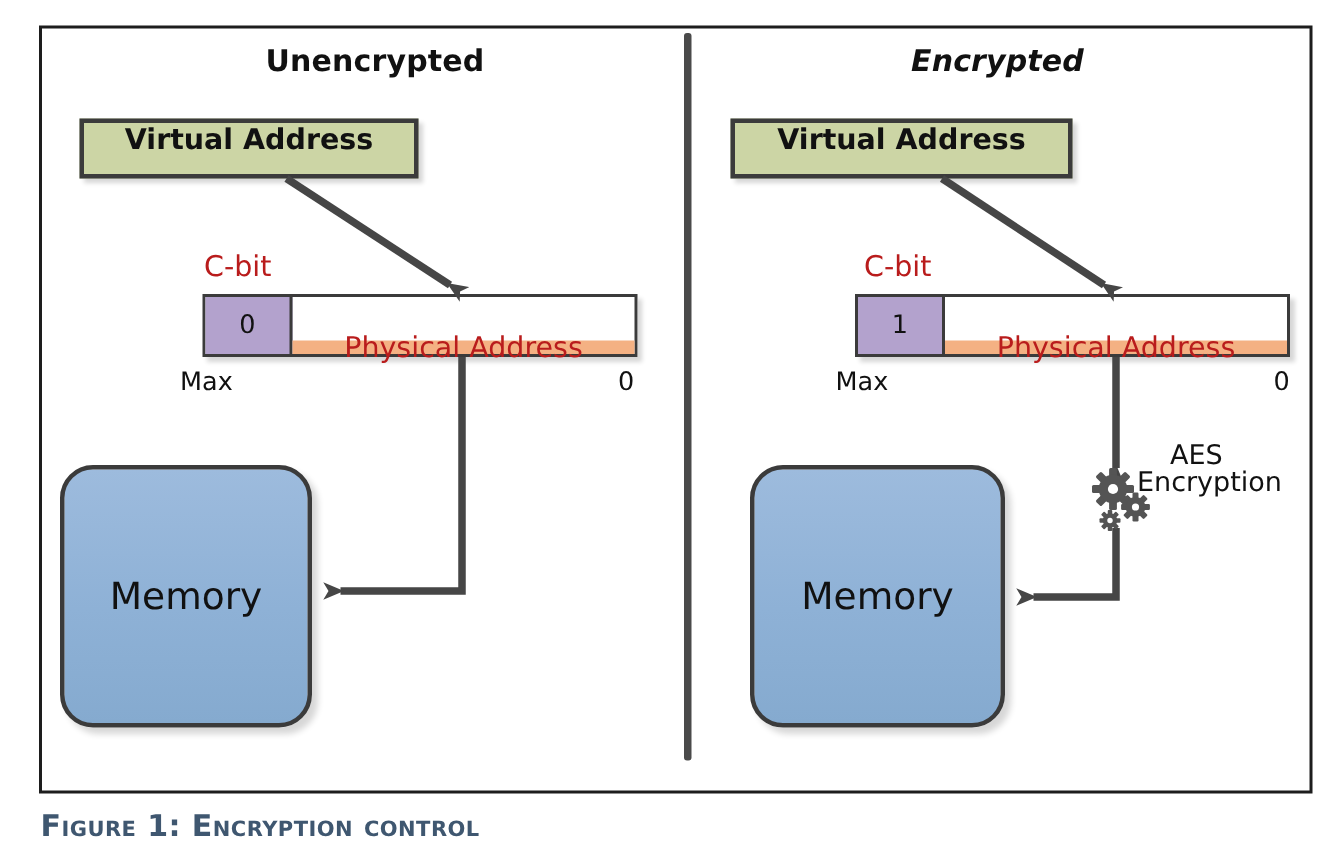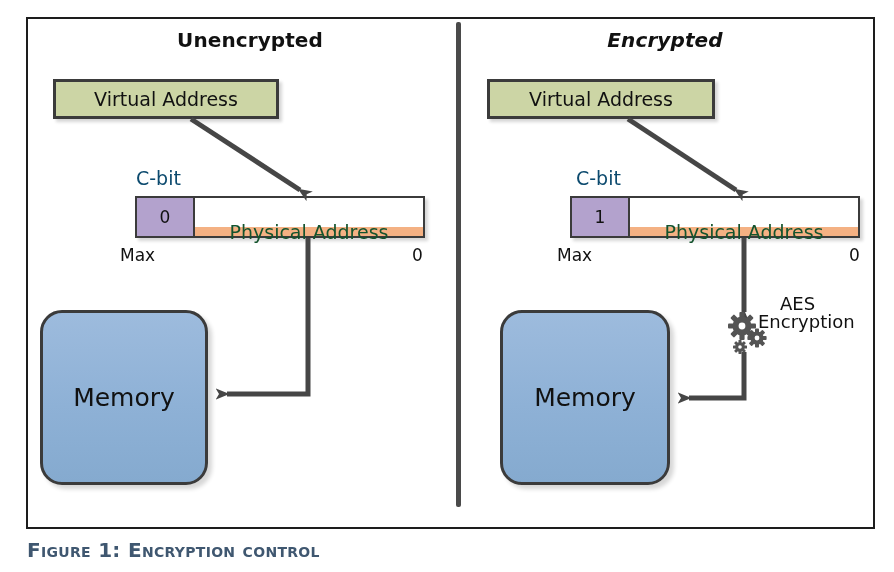--- a/index.html
+++ b/index.html
@@ -57,34 +57,35 @@
   .panel-title.right { left: 470px; top: 28px; width: 390px; font-style: italic; }
 
   
   .va-box {
     position: absolute;
     background: #ccd5a5;
     border: 3px solid #3b3b3b;
     box-sizing: border-box;
     box-shadow: 3px 3px 3px rgba(0,0,0,0.16);
     display: flex;
-    align-items: center;
+    align-items: flex-start;
     justify-content: center;
     font-size: 19px;
     color: #111;
     height: 40px;
+    font-weight: bold;
   }
   .va-box.left  { left: 53px;  top: 79px; width: 226px; }
   .va-box.right { left: 487px; top: 79px; width: 228px; }
 
   
   .cbit-label {
     position: absolute;
     font-size: 19px;
-    color: #0c4a6e;
+    color: #b91c1c;
     white-space: nowrap;
   }
   .cbit-label.left  { left: 136px; top: 167px; }
   .cbit-label.right { left: 576px; top: 167px; }
 
   
   .addr-bar {
     position: absolute;
     height: 42px;
     display: flex;
@@ -106,21 +107,21 @@
     font-size: 17px;
     color: #111;
   }
   .pa-cell {
     flex: 1;
     background: #f4b183;
     display: flex;
     align-items: center;
     justify-content: center;
     font-size: 19px;
-    color: #14532d;
+    color: #b91c1c;
     margin-top: 29px;
   }
 
   
   .edge-label {
     position: absolute;
     font-size: 17px;
     color: #111;
   }
   .edge-label.max-l  { left: 120px; top: 245px; }

